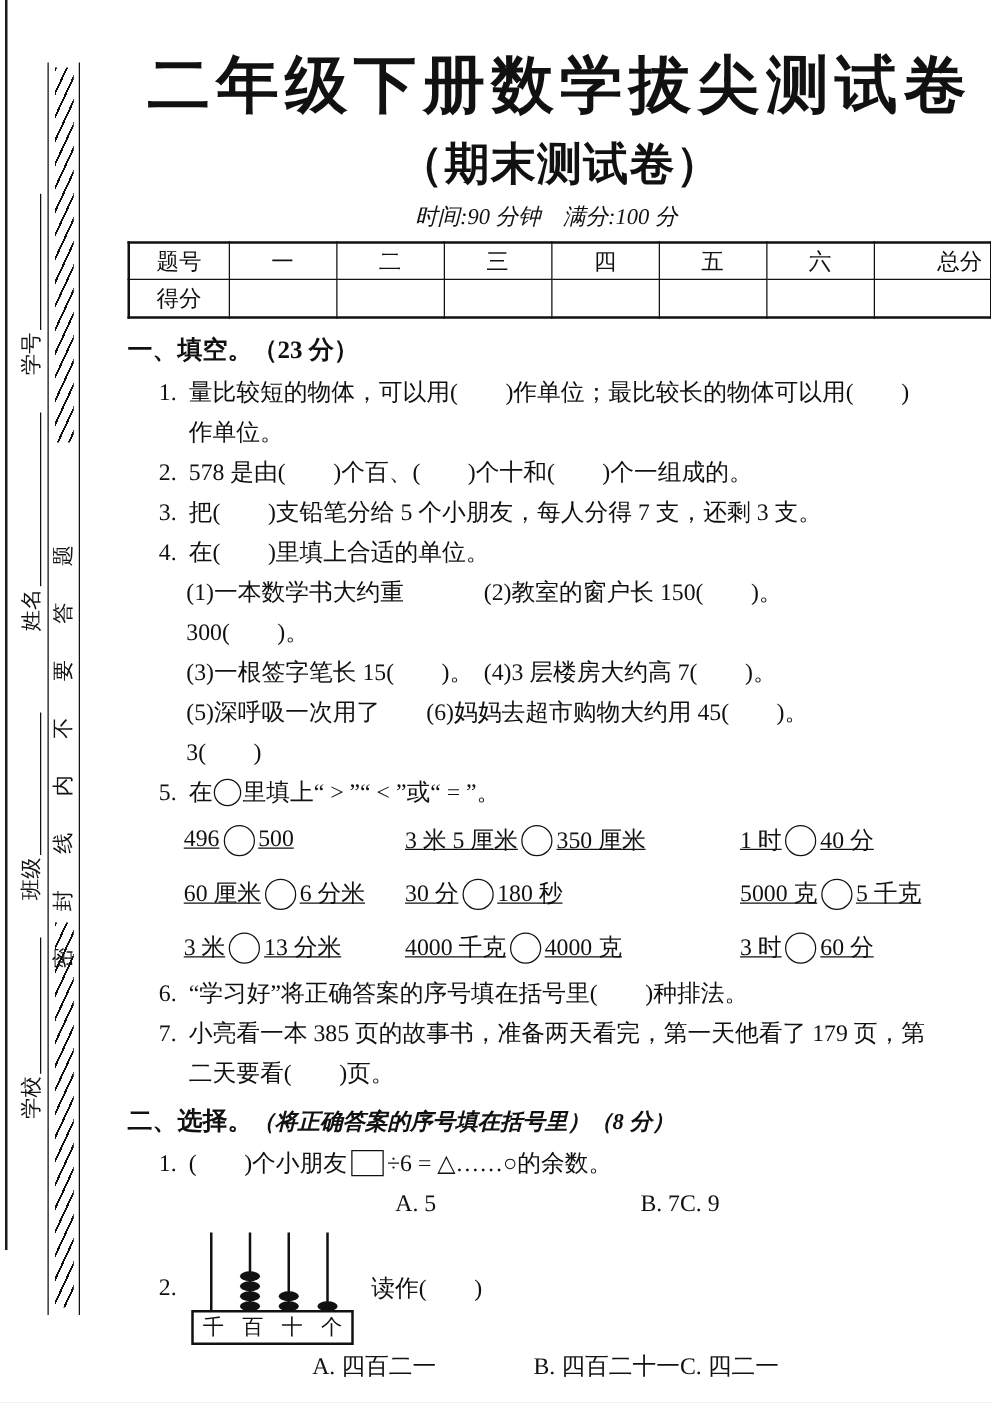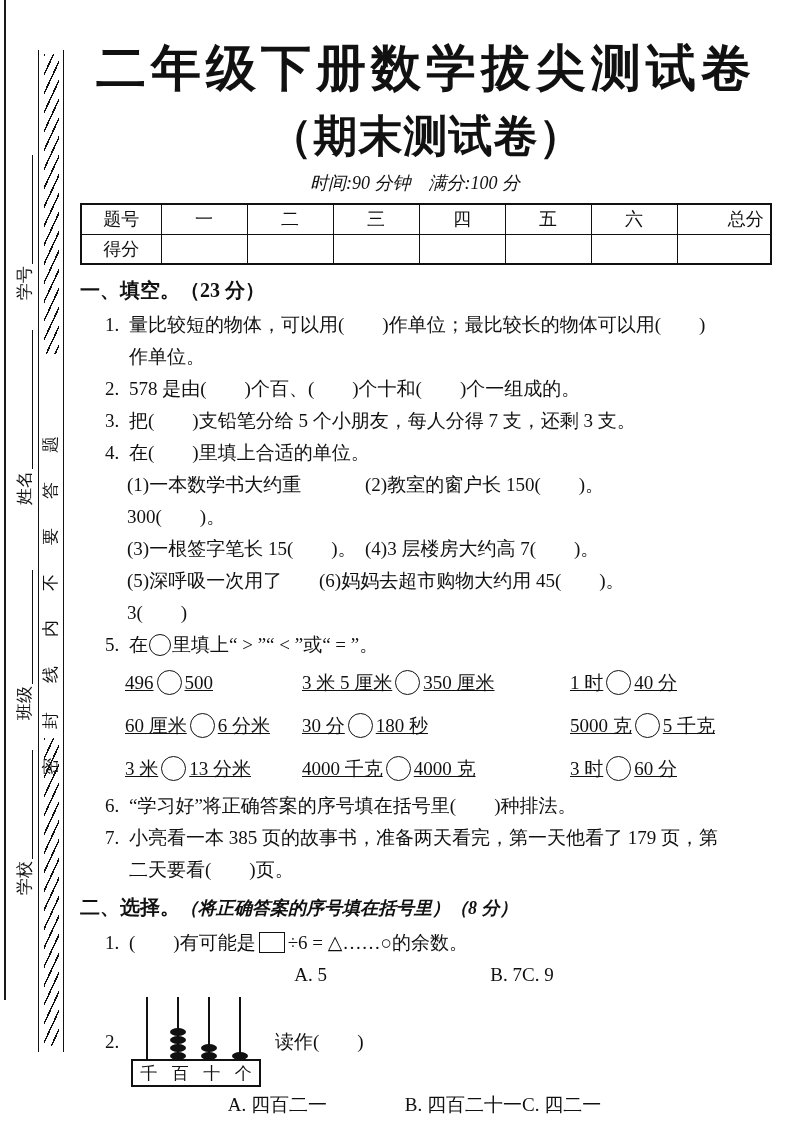--- a/index.html
+++ b/index.html
@@ -35,23 +35,23 @@
   }
   .hatch-top { top: 4px; height: 300px; }
   .hatch-bottom { top: 688px; height: 308px; }
   .seal-warning {
     position: absolute; left: 22px; top: 705px; width: 368px; height: 20px;
     transform-origin: 0 100%; transform: rotate(-90deg);
     font-size: 17px; line-height: 20px; letter-spacing: 29px; white-space: nowrap;
   }
 
   
-  .main { position: absolute; left: 80px; top: 0; width: 692px; }
+  .main { position: absolute; left: 102px; top: 0; width: 692px; }
   .title { margin-top: 38px; text-align: center; font-size: 50px; font-weight: bold; letter-spacing: 5px; line-height: 1.2; }
-  .subtitle { margin-top: 10px; text-align: center; font-size: 44px; font-weight: bold; letter-spacing: 1px; line-height: 1.3; }
+  .subtitle { margin-top: 10px; text-align: center; font-size: 36px; font-weight: bold; letter-spacing: 1px; line-height: 1.3; }
   .meta { margin: 6px 22px 0 0; text-align: center; font-size: 18px; font-style: italic; line-height: 24px; }
 
   table.score-table { margin-top: 8px; border-collapse: collapse; width: 690px; table-layout: fixed;
     font-family: "Liberation Sans", "DejaVu Sans", sans-serif; font-size: 18px; }
   table.score-table td { border: 1.5px solid #111; height: 30px; text-align: center; vertical-align: middle; }
   table.score-table { border: 2.5px solid #111; }
   td.c0 { width: 80px; } td.cx { width: 86px; } td.c7 { width: 94px; padding-left: 44px; }
 
   .sec-head { margin-top: 10px; font-size: 20px; font-weight: bold; line-height: 30px; }
   .sec-note { font-weight: bold; font-style: italic; font-size: 18px; }
@@ -242,21 +242,21 @@
       <span>小亮看一本 385 页的故事书，准备两天看完，第一天他看了 179 页，第</span>
     </div>
     <div class="q-cont">二天要看(　　)页。</div>
 
     <div class="sec-head" style="margin-top:6px;">
       <span>二、选择。</span><span class="sec-note">（将正确答案的序号填在括号里）（8 分）</span>
     </div>
 
     <div class="q-line" style="margin-top:4px;">
       <span class="q-num">1.</span>
-      <span><span>(　　)有可能是</span><span class="sq-box"></span><span>÷6 = △……○的余数。</span></span>
+      <span><span>(　　)个小朋友</span><span class="sq-box"></span><span>÷6 = △……○的余数。</span></span>
     </div>
     <div class="options">
       <span class="o1">A. 5</span>
       <span class="o2">B. 7</span>
       <span>C. 9</span>
     </div>
 
     <div class="abacus-row">
       <span class="q-num">2.</span>
       <div class="abacus">

